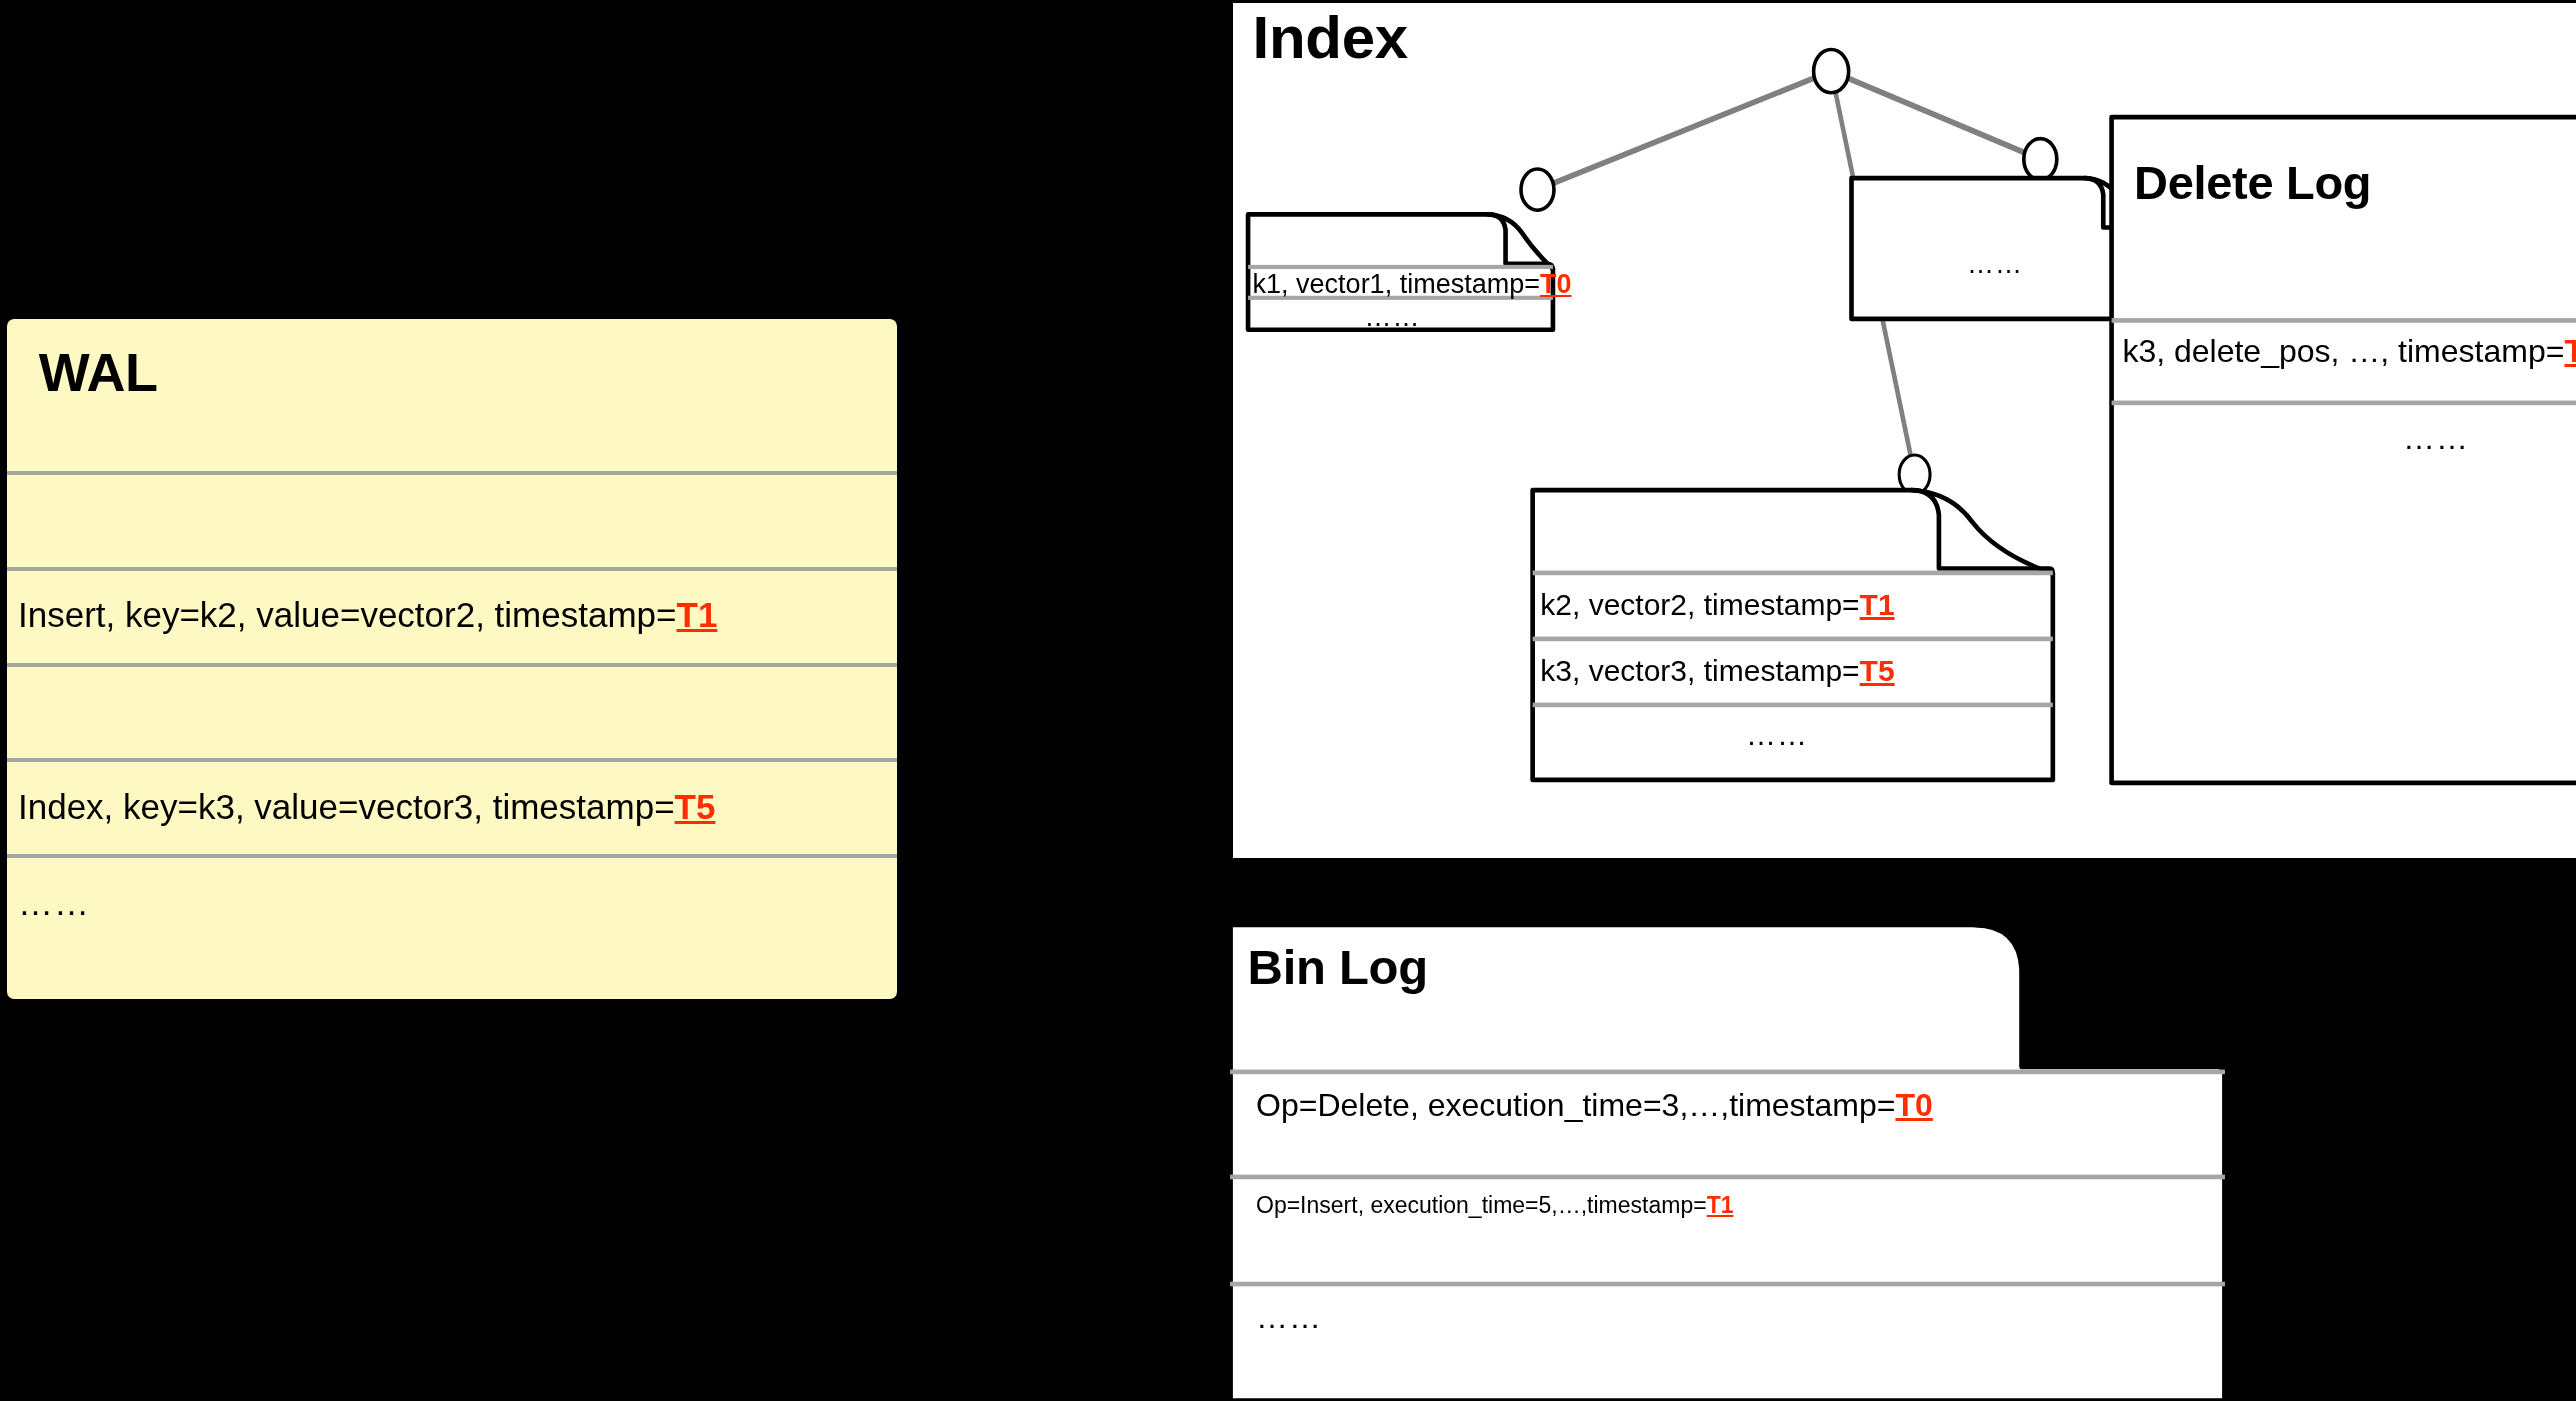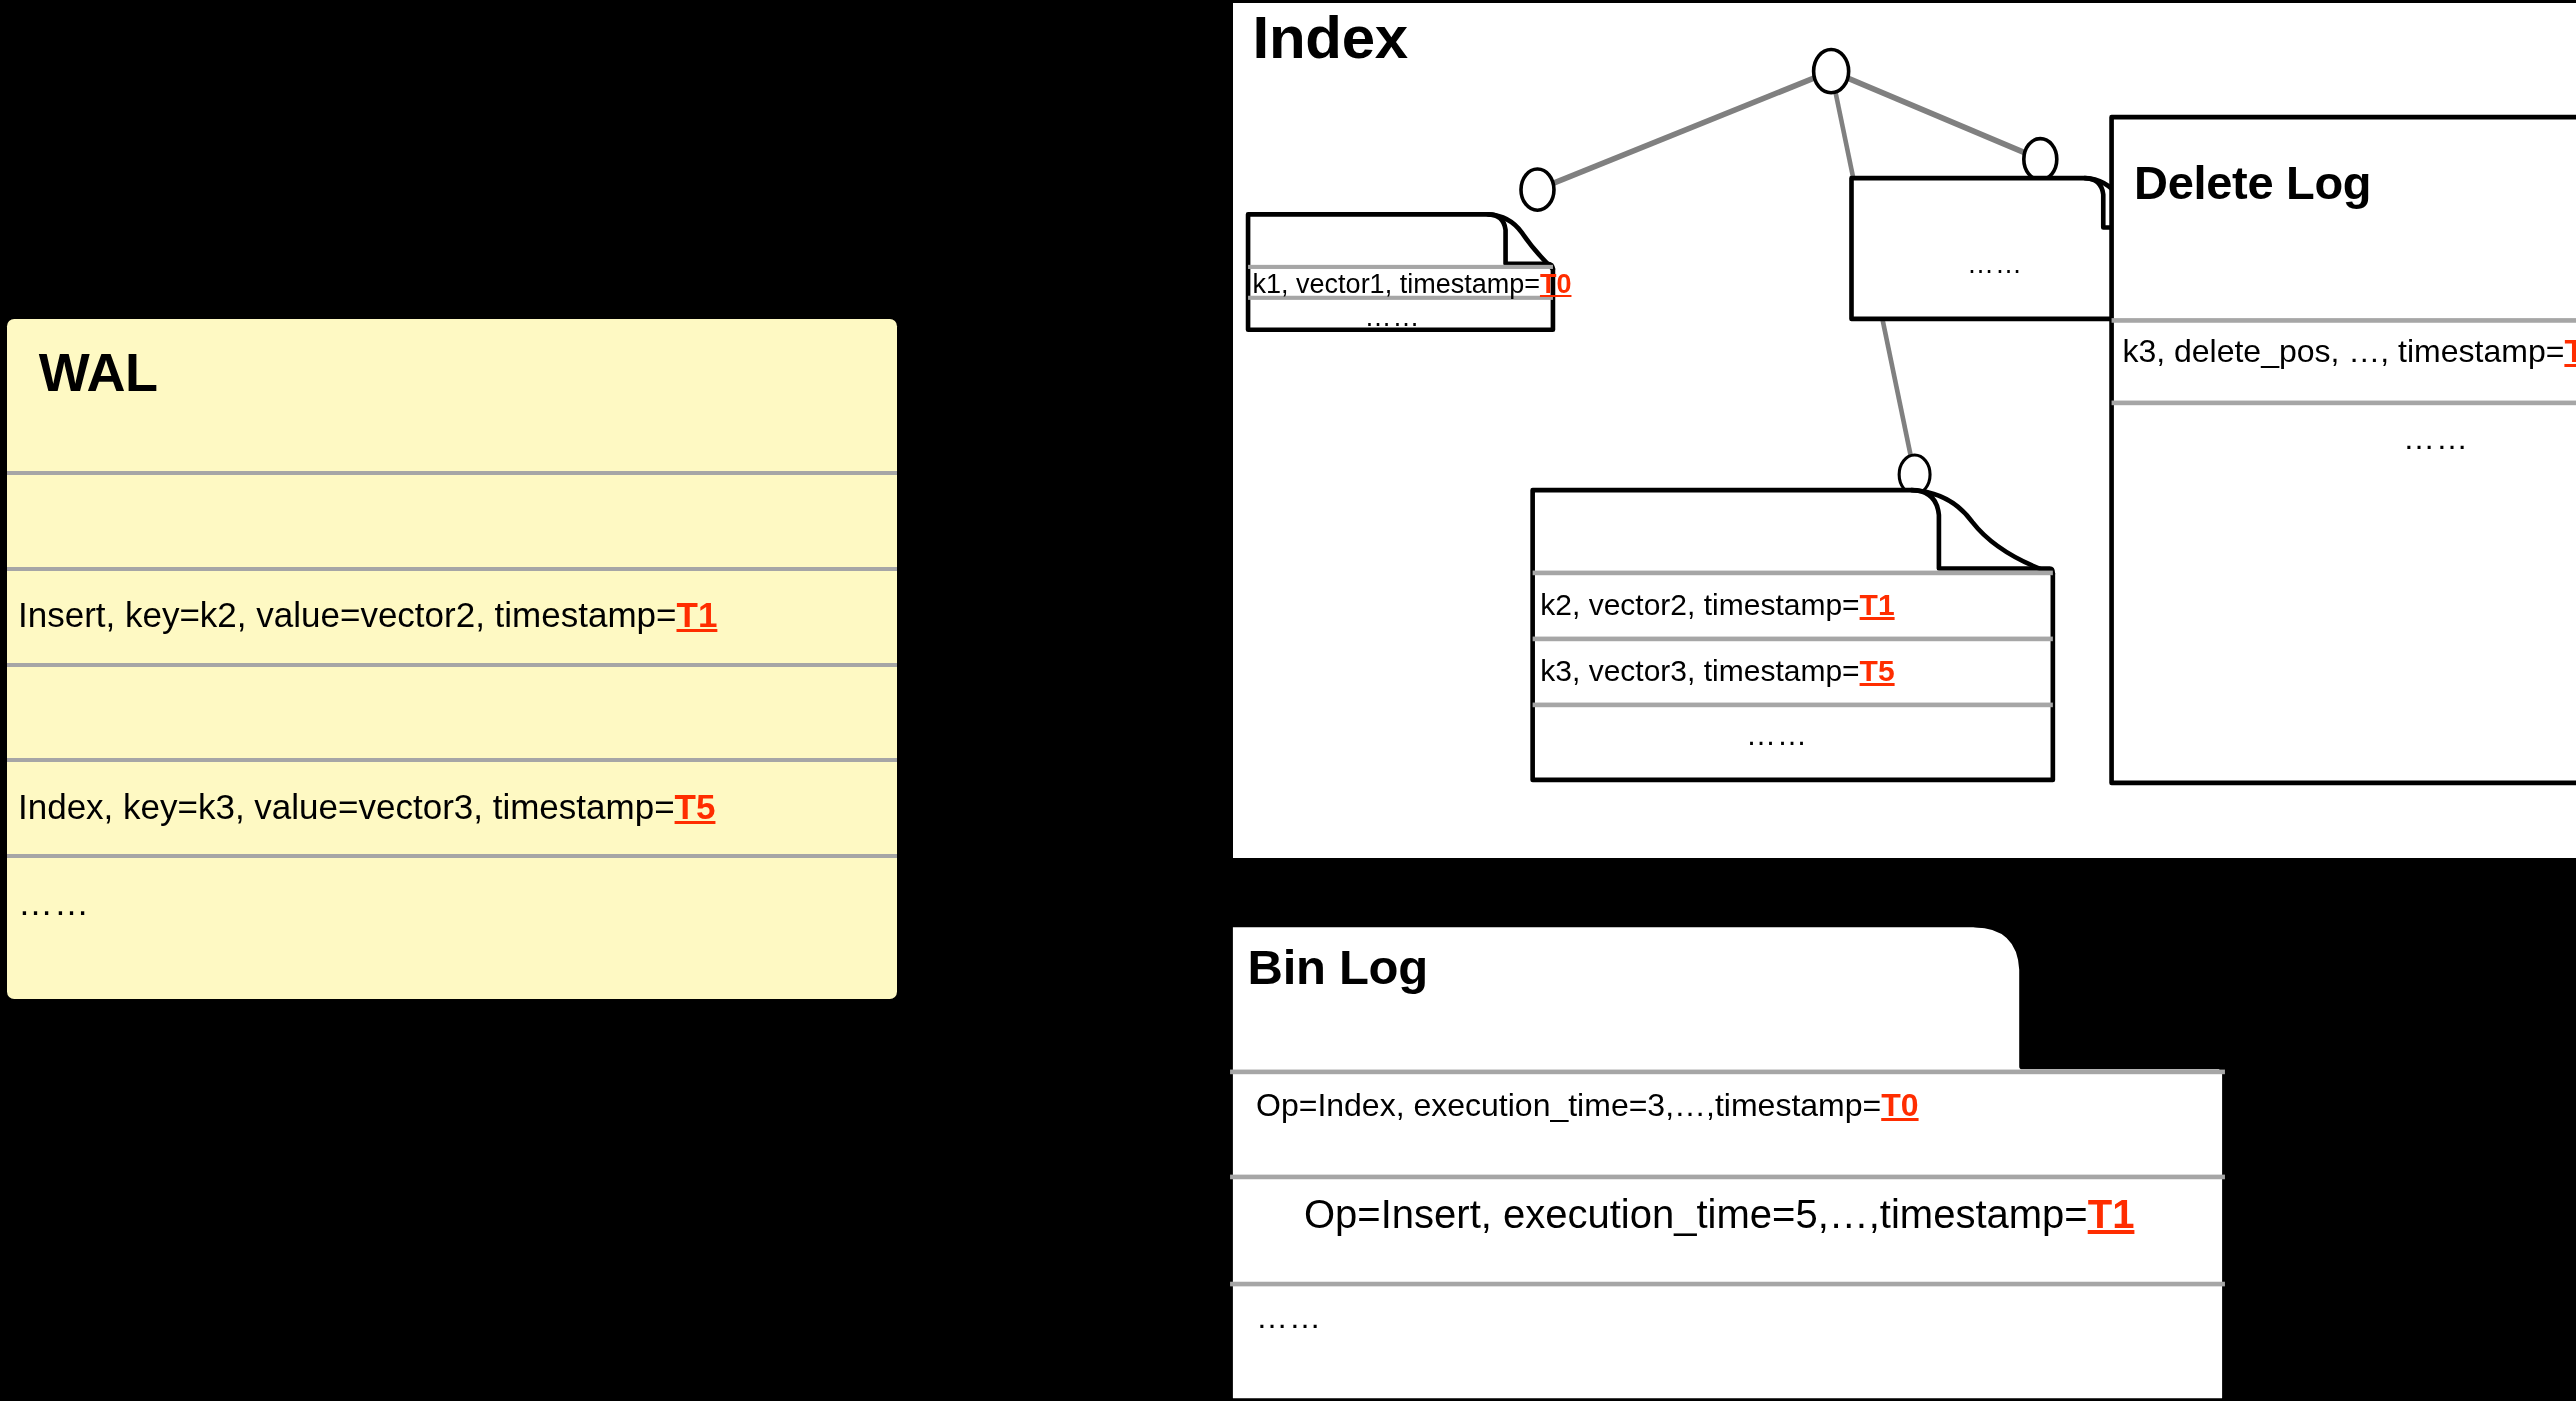--- a/index.html
+++ b/index.html
@@ -163,22 +163,22 @@
       <path d="M4,6 L1450,6 Q1538,8 1542,94 L1542,282 L1928,282 Q1936,282 1936,292 L1936,932 L4,932 Z" fill="#ffffff" stroke="#000000" stroke-width="11" stroke-linejoin="round"></path>
       <path d="M1450,6 Q1692,14 1800,134 Q1872,220 1936,292" fill="none" stroke="#000000" stroke-width="11" stroke-linecap="round"></path>
       <rect x="4" y="288" width="1932" height="9" fill="#A6A6A6"></rect>
       <rect x="4" y="492" width="1932" height="9" fill="#A6A6A6"></rect>
       <rect x="4" y="700" width="1932" height="9" fill="#A6A6A6"></rect>
     </svg>
 
     <div class="panel-title" style="left:19.6px;top:21.6px;font-size:49px;line-height:49px;">Bin Log</div>
 
     <div class="row-text" style="left:28px;top:166px;font-size:32px;">
-      <span>Op=Index, execution_time=3,…,timestamp=</span><span class="ts">T0</span>
+      <span>Op=Delete, execution_time=3,…,timestamp=</span><span class="ts">T0</span>
     </div>
-    <div class="row-text" style="left:28px;top:271px;font-size:40px;margin-left:48px;">
+    <div class="row-text" style="left:28px;top:271px;font-size:23px;">
       <span>Op=Insert, execution_time=5,…,timestamp=</span><span class="ts">T1</span>
     </div>
     <div class="ell" style="left:28px;top:378px;font-size:32px;">……</div>
   </div>
 
 </div>
 
 
 </body></html>

